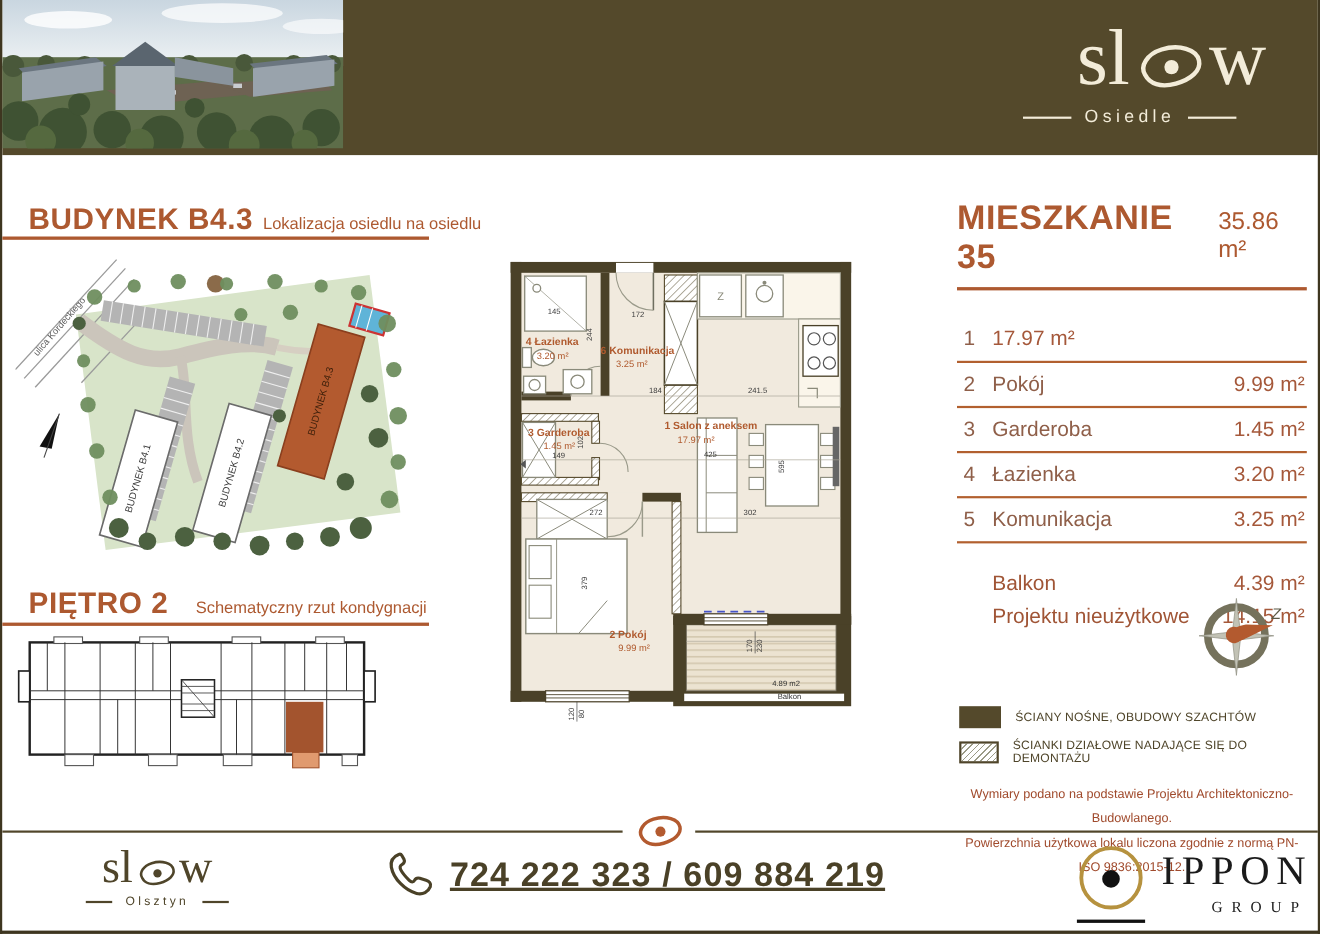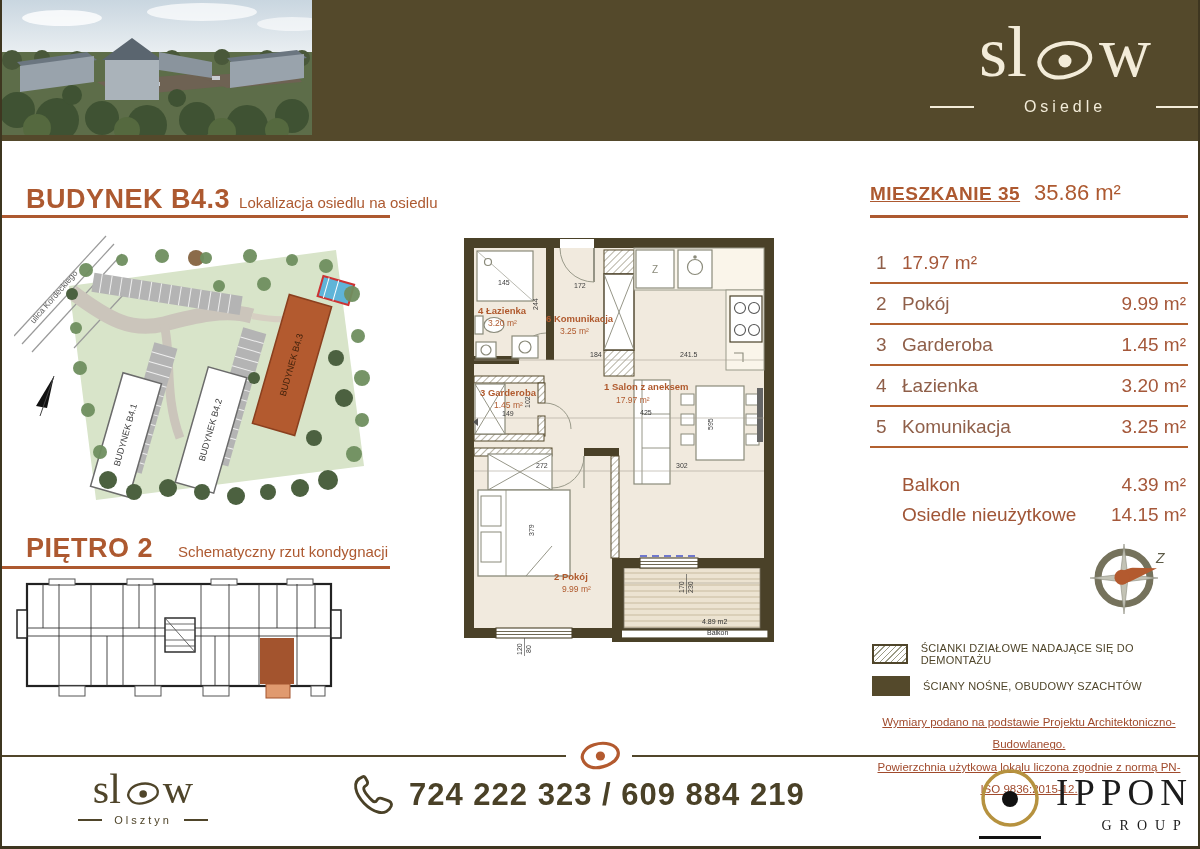--- a/index.html
+++ b/index.html
@@ -6,64 +6,64 @@
   .page{position:relative;width:1200px;height:849px;background:#ffffff;
         font-family:"Liberation Sans",sans-serif;overflow:hidden;box-sizing:border-box;
         border-left:2px solid #3e3620;border-right:2px solid #3e3620;border-bottom:3px solid #3e3620;}
   
   .top-band{position:absolute;left:0;top:0;width:1200px;height:141px;background:#54492b;}
   .photo{position:absolute;left:0;top:0;width:310px;height:135px;display:block;}
   .brand{position:absolute;left:928px;top:16px;width:270px;text-align:center;color:#f3ecd9;}
   .logo-row{display:flex;align-items:center;justify-content:center;
             font-family:"Liberation Serif",serif;font-size:72px;line-height:1;font-weight:400;}
   .logo-row .eye{align-self:center;margin:18px 5px 0 5px;}
-  .logo-sub{display:flex;align-items:center;justify-content:space-between;gap:12px;margin-top:10px;
+  .logo-sub{display:flex;align-items:center;justify-content:flex-start;gap:12px;margin-top:10px;
             font-size:16px;letter-spacing:4px;}
   .logo-sub .dash{display:inline-block;width:44px;height:2px;background:currentColor;}
   
   .sec-head{position:absolute;display:flex;align-items:baseline;gap:9px;white-space:nowrap;}
   .sec-title{font-size:27px;font-weight:bold;color:#ad5930;letter-spacing:.5px;}
   .sec-sub{font-size:15px;color:#ad5930;}
   .rust-line{position:absolute;height:3px;background:#ad5930;}
   
   .right-panel{position:absolute;left:868px;top:180px;width:318px;}
   .rp-head{display:flex;align-items:baseline;gap:14px;border-bottom:3px solid #ad5930;padding-bottom:9px;}
-  .rp-title{font-size:19px;font-weight:bold;color:#ad5930;letter-spacing:.5px;text-decoration:underline;}
+  .rp-title{font-size:31px;font-weight:bold;color:#ad5930;letter-spacing:.5px;}
   .rp-area{font-size:22px;color:#ad5930;}
   .room-list{margin-top:25px;}
   .room-row{display:flex;align-items:baseline;padding:9px 2px 8px 6px;border-bottom:2px solid #b2602f;
             font-size:19px;}
   .room-no{width:26px;color:#8f5f49;}
   .room-name{flex:1;color:#8f5f49;}
   .room-area{color:#a5583a;}
   .extras{margin-top:22px;}
   .extra-row{display:flex;align-items:baseline;padding:4px 2px 4px 32px;font-size:19px;}
   .extra-name{flex:1;color:#a05536;}
   .extra-area{color:#a5583a;}
   .compass{position:absolute;left:1080px;top:532px;}
   .legend{position:absolute;left:870px;top:642px;width:316px;}
   .legend-row{display:flex;align-items:center;gap:13px;margin-bottom:10px;}
   .swatch{width:38px;height:20px;box-sizing:border-box;}
   .swatch.solid{background:#54492b;}
   .swatch.hatch{border:2px solid #4f452a;
       background:repeating-linear-gradient(135deg,#ffffff 0 3px,#9a9a85 3px 4px);}
   .legend-label{font-size:11px;color:#4f452a;letter-spacing:.2px;}
   .notes{position:absolute;left:866px;top:711px;width:322px;text-align:center;
-         font-size:11.5px;line-height:1.95;color:#a04a2c;text-decoration:underline;}
+         font-size:11.5px;line-height:1.95;color:#a04a2c;}
   
   .divider{position:absolute;left:0;top:755px;width:1200px;height:2px;background:#51462a;}
   .divider-glyph{position:absolute;left:564px;top:736px;width:66px;height:40px;background:#ffffff;
                  display:flex;align-items:center;justify-content:center;}
   .footer-brand{position:absolute;left:76px;top:768px;width:130px;text-align:center;color:#4f452a;}
   .footer-brand .logo-row{font-size:42px;}
   .footer-brand .logo-row .eye{margin:10px 3px 0 3px;}
   .footer-brand .logo-sub{margin-top:4px;font-size:11px;letter-spacing:3px;}
   .footer-brand .logo-sub .dash{width:26px;height:1.5px;}
   .phone-row{position:absolute;left:348px;top:772px;display:flex;align-items:center;gap:13px;}
-  .phone-number{font-size:31px;font-weight:bold;color:#4a4127;letter-spacing:1px;}
+  .phone-number{font-size:31px;font-weight:bold;color:#4a4127;letter-spacing:1px;text-decoration:underline;}
   .ippon{position:absolute;left:972px;top:762px;display:flex;align-items:center;gap:10px;}
   .ippon-texts{display:flex;flex-direction:column;align-items:flex-end;}
   .ippon-name{font-family:"Liberation Serif",serif;font-size:37px;letter-spacing:6px;color:#1b1b1b;line-height:1;}
   .ippon-sub{font-family:"Liberation Serif",serif;font-size:14px;letter-spacing:8px;color:#1b1b1b;margin-top:7px;margin-right:4px;}
   
   .sitemap{position:absolute;left:12px;top:228px;}
   .schematic{position:absolute;left:13px;top:578px;}
   .plan{position:absolute;left:462px;top:238px;}
   svg text{font-family:"Liberation Sans",sans-serif;}
 </style>
@@ -561,45 +561,45 @@
         <span class="room-name">Komunikacja</span>
         <span class="room-area">3.25 m²</span>
       </div>
     </div>
     <div class="extras">
       <div class="extra-row">
         <span class="extra-name">Balkon</span>
         <span class="extra-area">4.39 m²</span>
       </div>
       <div class="extra-row">
-        <span class="extra-name">Osiedle nieużytkowe</span>
+        <span class="extra-name">Projektu nieużytkowe</span>
         <span class="extra-area">14.15 m²</span>
       </div>
     </div>
   </div>
 
   <svg class="compass" width="90" height="90" viewBox="0 0 90 90">
     <circle cx="42" cy="46" r="26" fill="none" stroke="#75725c" stroke-width="7"></circle>
     <polygon points="42,12 46,46 42,82 38,46" fill="#c2c2b5" stroke="#8a8a7c" stroke-width=".6"></polygon>
     <polygon points="8,46 42,42 76,46 42,50" fill="#c2c2b5" stroke="#8a8a7c" stroke-width=".6"></polygon>
     <g transform="rotate(-8 42 46)">
       <path d="M36,50 C33,42 42,37 52,37 L76,41 L52,49 C46,51 38,53 36,50 Z" fill="#b35a2f"></path>
       <circle cx="40" cy="45" r="7.5" fill="#b35a2f"></circle>
     </g>
     <text x="74" y="31" font-size="14" font-style="italic" fill="#5c5a46">Z</text>
   </svg>
 
   <div class="legend">
     <div class="legend-row">
+      <span class="swatch solid"></span>
+      <span class="legend-label">ŚCIANY NOŚNE, OBUDOWY SZACHTÓW</span>
+    </div>
+    <div class="legend-row">
       <span class="swatch hatch"></span>
       <span class="legend-label">ŚCIANKI DZIAŁOWE NADAJĄCE SIĘ DO DEMONTAŻU</span>
-    </div>
-    <div class="legend-row">
-      <span class="swatch solid"></span>
-      <span class="legend-label">ŚCIANY NOŚNE, OBUDOWY SZACHTÓW</span>
     </div>
   </div>
 
   <div class="notes">
     <div>Wymiary podano na podstawie Projektu Architektoniczno-Budowlanego.</div>
     <div>Powierzchnia użytkowa lokalu liczona zgodnie z normą PN-ISO 9836:2015-12.</div>
   </div>
 
   <div class="divider"></div>
   <div class="divider-glyph">

